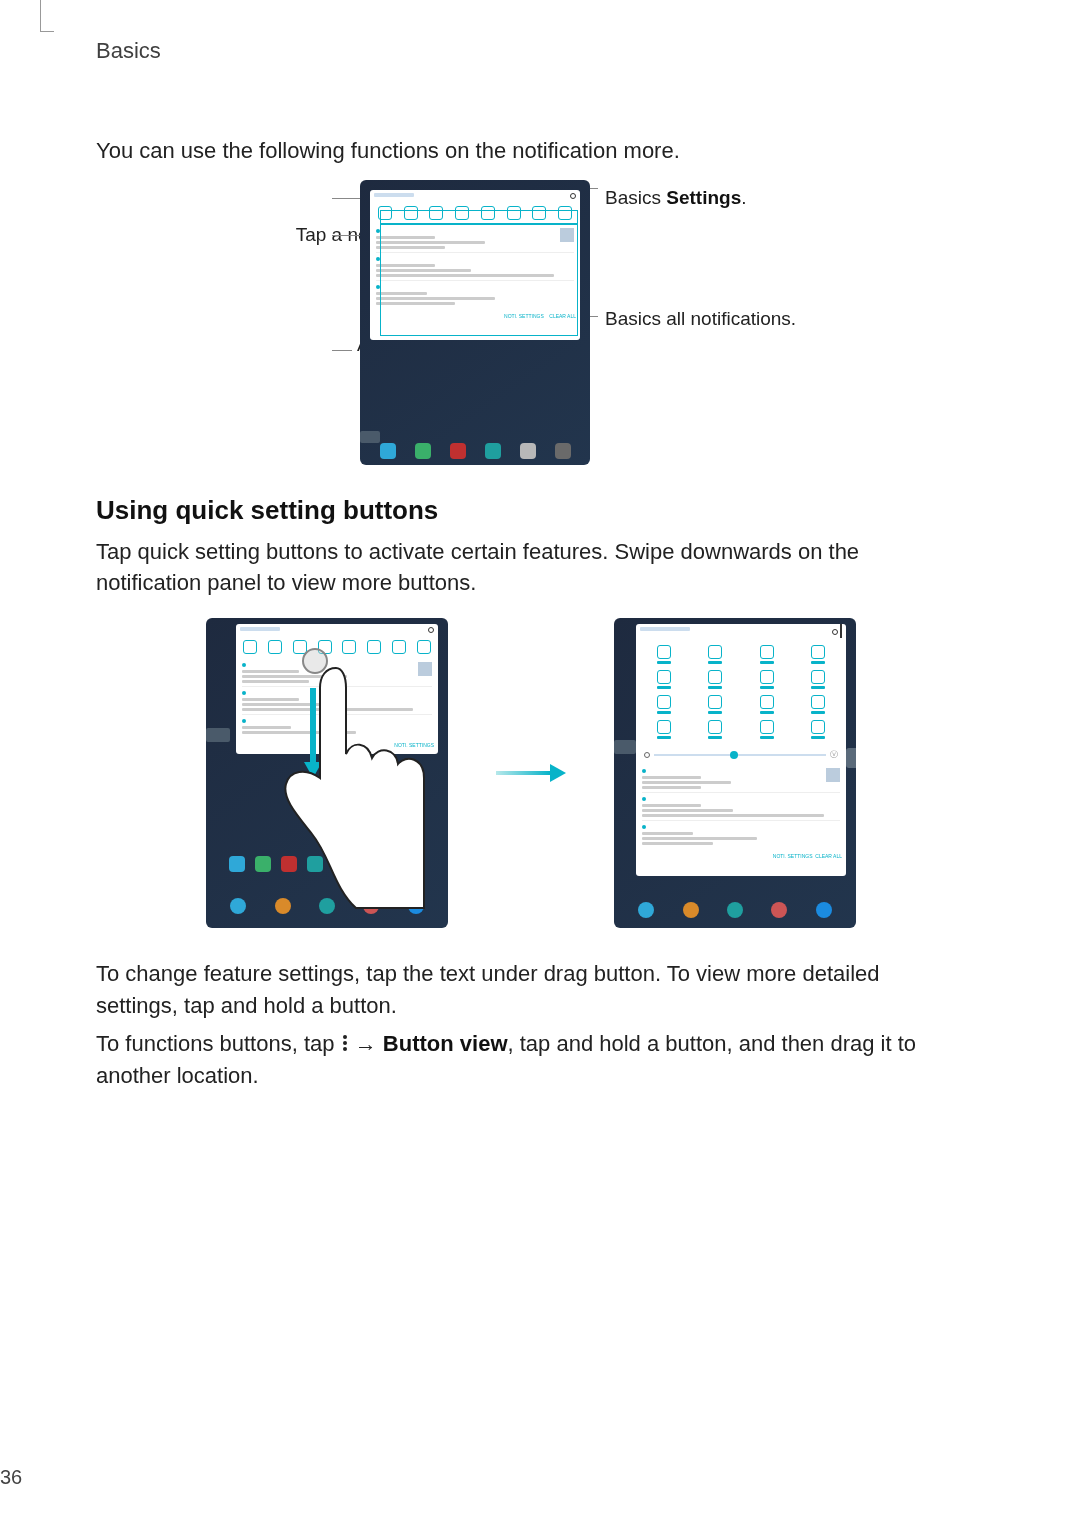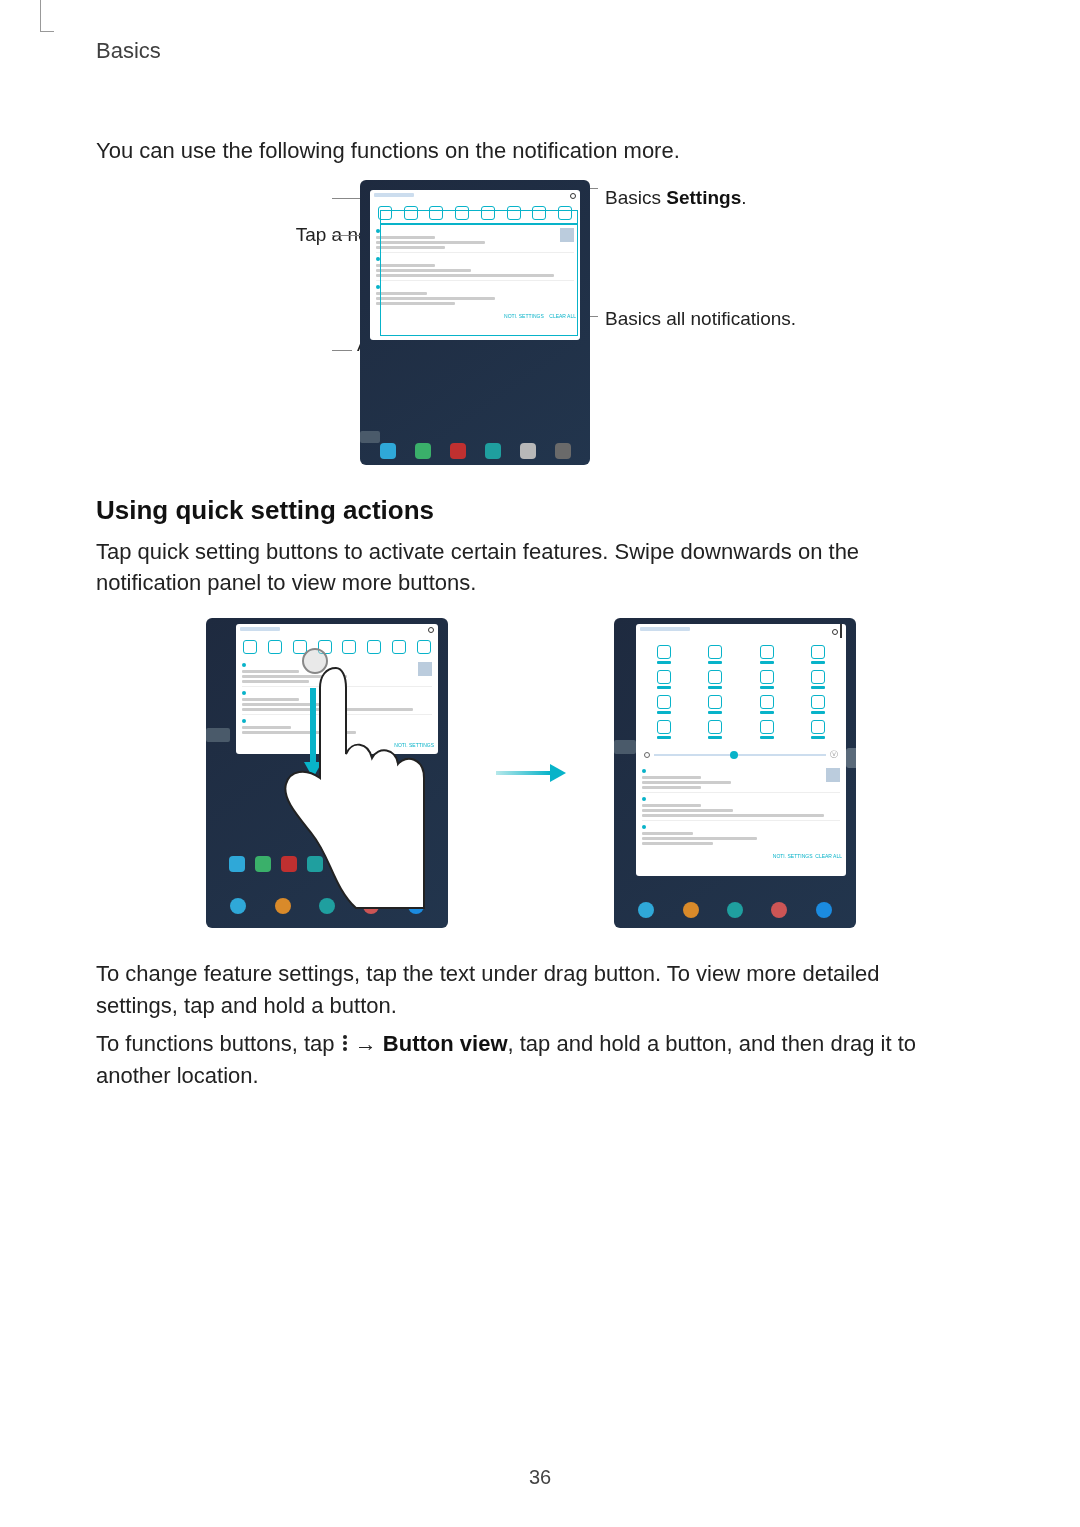--- a/index.html
+++ b/index.html
@@ -86,21 +86,21 @@
   .slider { padding:4px 8px; display:flex; align-items:center; gap:4px; }
   .slider .trk { flex:1; height:2px; background:#cde; position:relative; }
   .slider .knob { position:absolute; left:44%; top:-3px; width:8px;height:8px;border-radius:50%;background:#08b3c9; }
   .edge-tab { position:absolute; right:0; top:130px; width:10px;height:20px;background:#5a6a7a;border-radius:3px 0 0 3px; }
 
   .para2 { position:absolute; left:96px; top:958px; width:860px; font-size:22px; line-height:1.45; }
   .para3 { position:absolute; left:96px; top:1028px; width:860px; font-size:22px; line-height:1.45; }
   .vdots-icon { display:inline-block; width:8px; vertical-align:-2px; }
   .vdots-icon .d { display:block; width:4px;height:4px;background:#222;border-radius:50%;margin:2px auto; }
 
-  .pagenum { position:absolute; left:0; right:0; bottom:38px; text-align:center; font-size:20px; color:#444; }
+  .pagenum { position:absolute; left:0; right:0; bottom:38px; text-align:left; font-size:20px; color:#444; }
 </style>
 </head>
 <body>
 
 <div class="tab-mark"></div>
 <div class="header-title">Basics</div>
 
 <div class="intro">You can use the following functions on the notification more.</div>
 
 <div class="callout right-align lbl-quick">Quick setting buttons</div>
@@ -155,21 +155,21 @@
   <div class="dock">
     <span class="app blue"></span>
       <span class="app green"></span>
       <span class="app red"></span>
     <span class="app teal"></span>
       <span class="app play"></span>
       <span class="app grid"></span>
   </div>
 </div>
 
-<div class="section-heading">Using quick setting actions</div>
+<div class="section-heading">Using quick setting buttons</div>
 <div class="para1">Tap quick setting buttons to activate certain features. Swipe downwards on the notification panel to view more buttons.</div>
 
 <div class="figrow">
 
   <div class="device-sm">
     <div class="panel-white" style="left:30px;right:10px;top:6px;height:130px;">
       <div class="topbar">
           <span style="background:#cde;width:40px;height:4px;border-radius:1px;"></span>
           <span class="ring"></span>
         </div>

